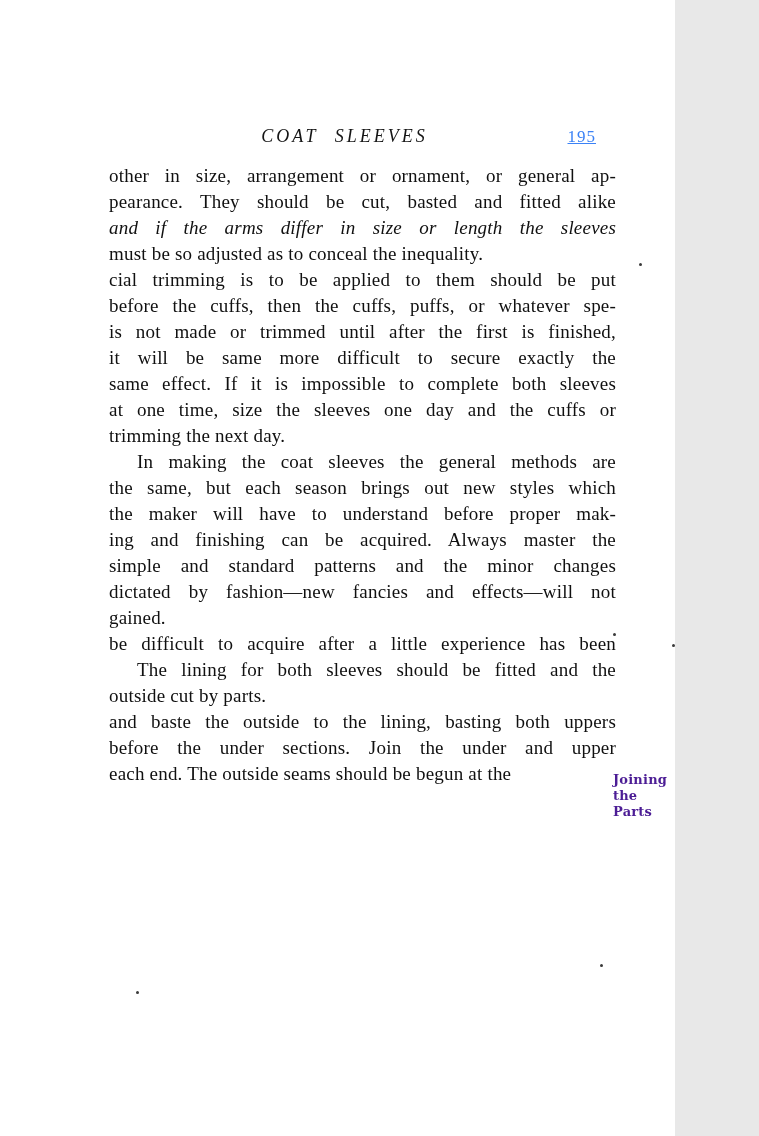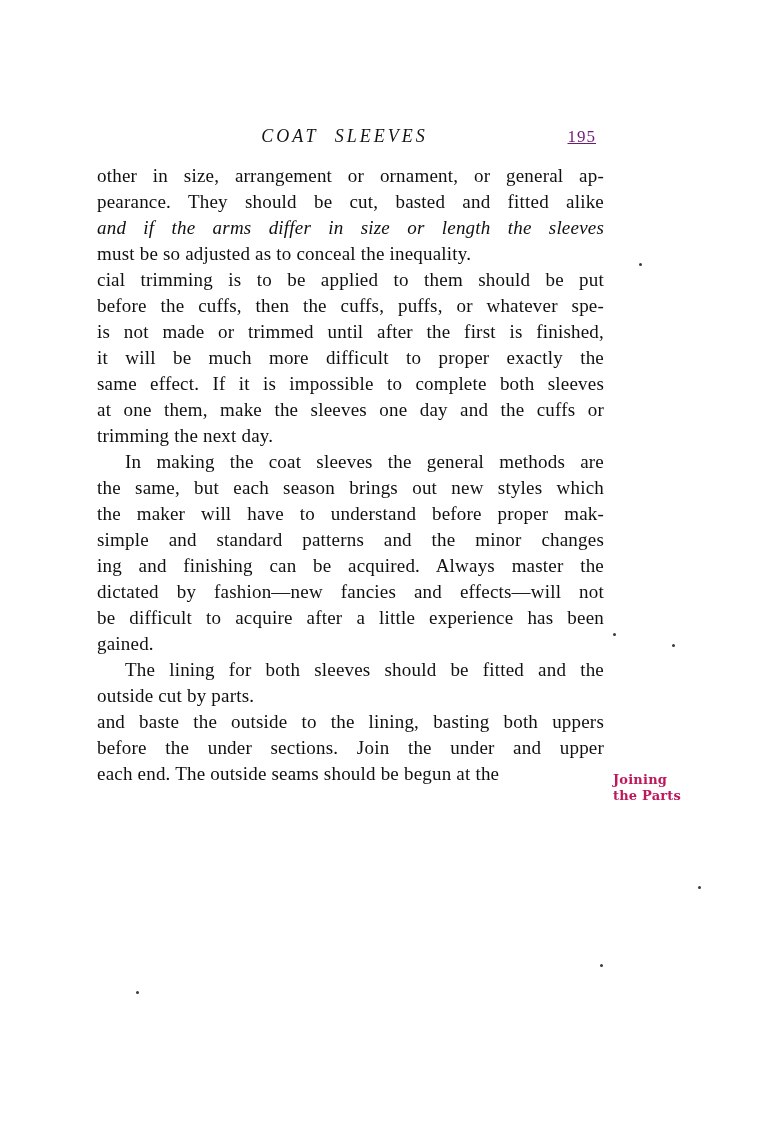--- a/index.html
+++ b/index.html
@@ -2,21 +2,21 @@
 <html><head>
 <meta charset="utf-8">
 <style>
   html, body {
     margin: 0;
     padding: 0;
     background: #e8e8e8;
   }
   .page {
     position: relative;
-    width: 759px;
+    width: 675px;
     height: 1136px;
     background: #ffffff;
     overflow: hidden;
     font-family: "Liberation Serif", "DejaVu Serif", serif;
     color: #101010;
   }
   .running-header {
     position: absolute;
     left: 91px;
     top: 126px;
@@ -31,26 +31,26 @@
     letter-spacing: 3px;
     word-spacing: 9px;
     color: #151515;
   }
   .page-number {
     position: absolute;
     right: 2px;
     top: 1px;
     font-size: 17px;
     letter-spacing: 1px;
-    color: #701a75;
+    color: #3b82f6;
     text-decoration: underline;
   }
   .text-block {
     position: absolute;
-    left: 97px;
+    left: 109px;
     top: 163px;
     width: 507px;
     font-size: 19px;
     line-height: 26px;
     letter-spacing: 0.2px;
   }
   .para { margin: 0; }
   .line {
     text-align: justify;
     text-align-last: justify;
@@ -66,21 +66,21 @@
     font-style: italic;
   }
   .margin-note {
     position: absolute;
     left: 613px;
     top: 772px;
     font-size: 13px;
     line-height: 16px;
     font-weight: bold;
     font-family: "DejaVu Serif", "Liberation Serif", serif;
-    color: #be185d;
+    color: #4c1d95;
     letter-spacing: 0.2px;
   }
   .speck {
     position: absolute;
     width: 3px;
     height: 3px;
     background: #3a3a3a;
     border-radius: 50%;
   }
 </style>
@@ -98,34 +98,34 @@
       <div class="para">
         <div class="line">other in size, arrangement or ornament, or general ap-</div>
         <div class="line">pearance.  They should be cut, basted and fitted alike</div>
         <div class="line italic">and if the arms differ in size or length the sleeves</div>
         <div class="line last">must be so adjusted as to conceal the inequality.</div>
       </div>
       <div class="para">
         <div class="line">cial trimming is to be applied to them should be put</div>
         <div class="line">before the cuffs, then the cuffs, puffs, or whatever spe-</div>
         <div class="line">is not made or trimmed until after the first is finished,</div>
-        <div class="line">it will be much more difficult to proper exactly the</div>
+        <div class="line">it will be same more difficult to secure exactly the</div>
         <div class="line">same effect.  If it is impossible to complete both sleeves</div>
-        <div class="line">at one them, make the sleeves one day and the cuffs or</div>
+        <div class="line">at one time, size the sleeves one day and the cuffs or</div>
         <div class="line last">trimming the next day.</div>
       </div>
       <div class="para">
         <div class="line indent">In making the coat sleeves the general methods are</div>
         <div class="line">the same, but each season brings out new styles which</div>
         <div class="line">the maker will have to understand before proper mak-</div>
+        <div class="line">ing and finishing can be acquired.  Always master the</div>
         <div class="line">simple and standard patterns and the minor changes</div>
-        <div class="line">ing and finishing can be acquired.  Always master the</div>
         <div class="line">dictated by fashion—new fancies and effects—will not</div>
+        <div class="line last">gained.</div>
         <div class="line">be difficult to acquire after a little experience has been</div>
-        <div class="line last">gained.</div>
       </div>
       <div class="para">
         <div class="line indent">The lining for both sleeves should be fitted and the</div>
         <div class="line last">outside cut by parts.</div>
       </div>
       <div class="para">
         <div class="line">and baste the outside to the lining, basting both uppers</div>
         <div class="line">before the under sections.  Join the under and upper</div>
         <div class="line last">each end.  The outside seams should be begun at the</div>
       </div>

